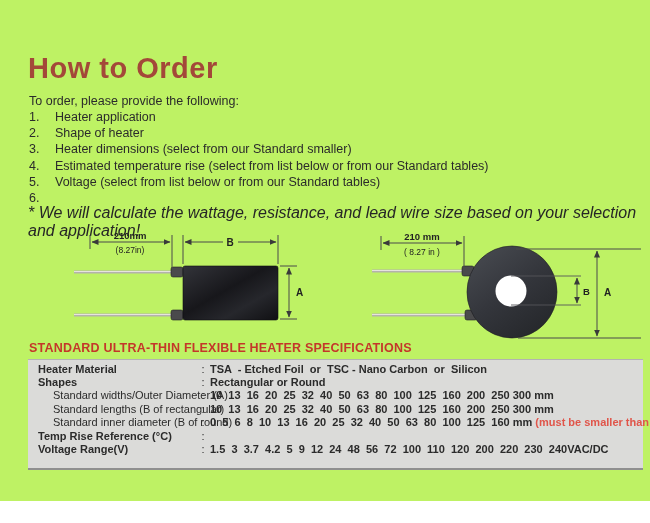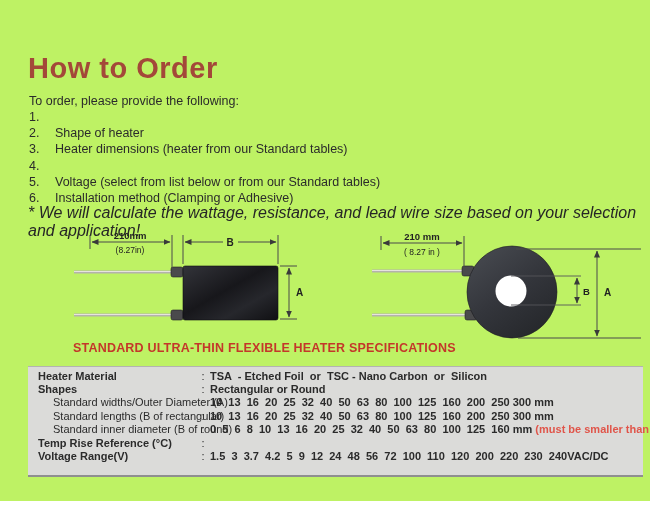--- a/index.html
+++ b/index.html
@@ -5,62 +5,63 @@
   html,body{margin:0;padding:0;background:#fff;}
   .page{position:relative;width:650px;height:501px;background:#bef264;overflow:hidden;
         font-family:"Liberation Sans","DejaVu Sans",sans-serif;color:#2b2b2b;}
   .title{position:absolute;left:28px;top:52px;font-size:29px;font-weight:bold;color:#a34839;letter-spacing:.5px;}
   .intro{position:absolute;left:29px;top:94px;font-size:12.5px;color:#2b2b2b;}
   .olist{position:absolute;left:29px;top:109px;width:600px;}
   .olist .li{display:flex;height:16.2px;align-items:center;font-size:12.5px;}
   .olist .num{width:26px;flex:0 0 26px;}
   .note{position:absolute;left:28px;top:204px;font-size:16px;font-style:italic;color:#262626;}
   .svgdiag{position:absolute;}
-  .spec-head{position:absolute;left:29px;top:341px;font-size:12.5px;font-weight:bold;color:#c4372a;letter-spacing:.2px;margin-left:44px;}
+  .spec-head{position:absolute;left:29px;top:341px;font-size:12.5px;font-weight:bold;color:#c4372a;letter-spacing:.2px;}
   .spec-table{position:absolute;left:28px;top:359px;width:615px;height:111px;background:#dbdbd9;
-              border-top:1px solid #b3b3b1;border-bottom:2px solid #8f8f8f;box-sizing:border-box;padding-top:2px;margin-top:7px;}
+              border-top:1px solid #b3b3b1;border-bottom:2px solid #8f8f8f;box-sizing:border-box;padding-top:2px;}
   .trow{display:flex;height:13.4px;align-items:center;font-size:11px;color:#2b2b2b;}
   .trow .lbl{width:168px;flex:0 0 168px;padding-left:10px;box-sizing:border-box;white-space:nowrap;}
   .trow.indent .lbl{padding-left:25px;}
   .trow.bold .lbl{font-weight:bold;}
   .trow .sep{width:14px;flex:0 0 14px;text-align:center;}
   .trow .val{white-space:pre;font-weight:bold;}
   .trow .val .red{color:#e0554a;}
   svg text{font-family:"Liberation Sans","DejaVu Sans",sans-serif;fill:#222;}
 </style>
 </head>
 <body>
 
 <div class="page">
 
   <div class="title">How to Order</div>
   <div class="intro">To order, please provide the following:</div>
 
   <div class="olist">
     <div class="li">
       <span class="num">1.</span>
+      <span>Heater application</span>
     </div>
     <div class="li">
       <span class="num">2.</span>
       <span>Shape of heater</span>
     </div>
     <div class="li">
       <span class="num">3.</span>
-      <span>Heater dimensions (heater from our Standard tables)</span>
+      <span>Heater dimensions (select from our Standard smaller)</span>
     </div>
     <div class="li">
       <span class="num">4.</span>
+      <span>Estimated temperature rise (select from list below or from our Standard tables)</span>
     </div>
     <div class="li">
       <span class="num">5.</span>
       <span>Voltage (select from list below or from our Standard tables)</span>
     </div>
     <div class="li">
       <span class="num">6.</span>
-      <span>Installation method (Clamping or Adhesive)</span>
     </div>
   </div>
 
   <div class="note">* We will calculate the wattage, resistance, and lead wire size based on your selection and application!</div>
 
   <svg class="svgdiag" style="left:60px;top:228px;" width="250" height="115" viewBox="0 0 250 115">
     <defs>
       <marker id="me1" markerWidth="8" markerHeight="8" refX="6.5" refY="3" orient="auto">
         <path d="M0,0 L7,3 L0,6 z" fill="#3a3a3a"></path>
       </marker>

